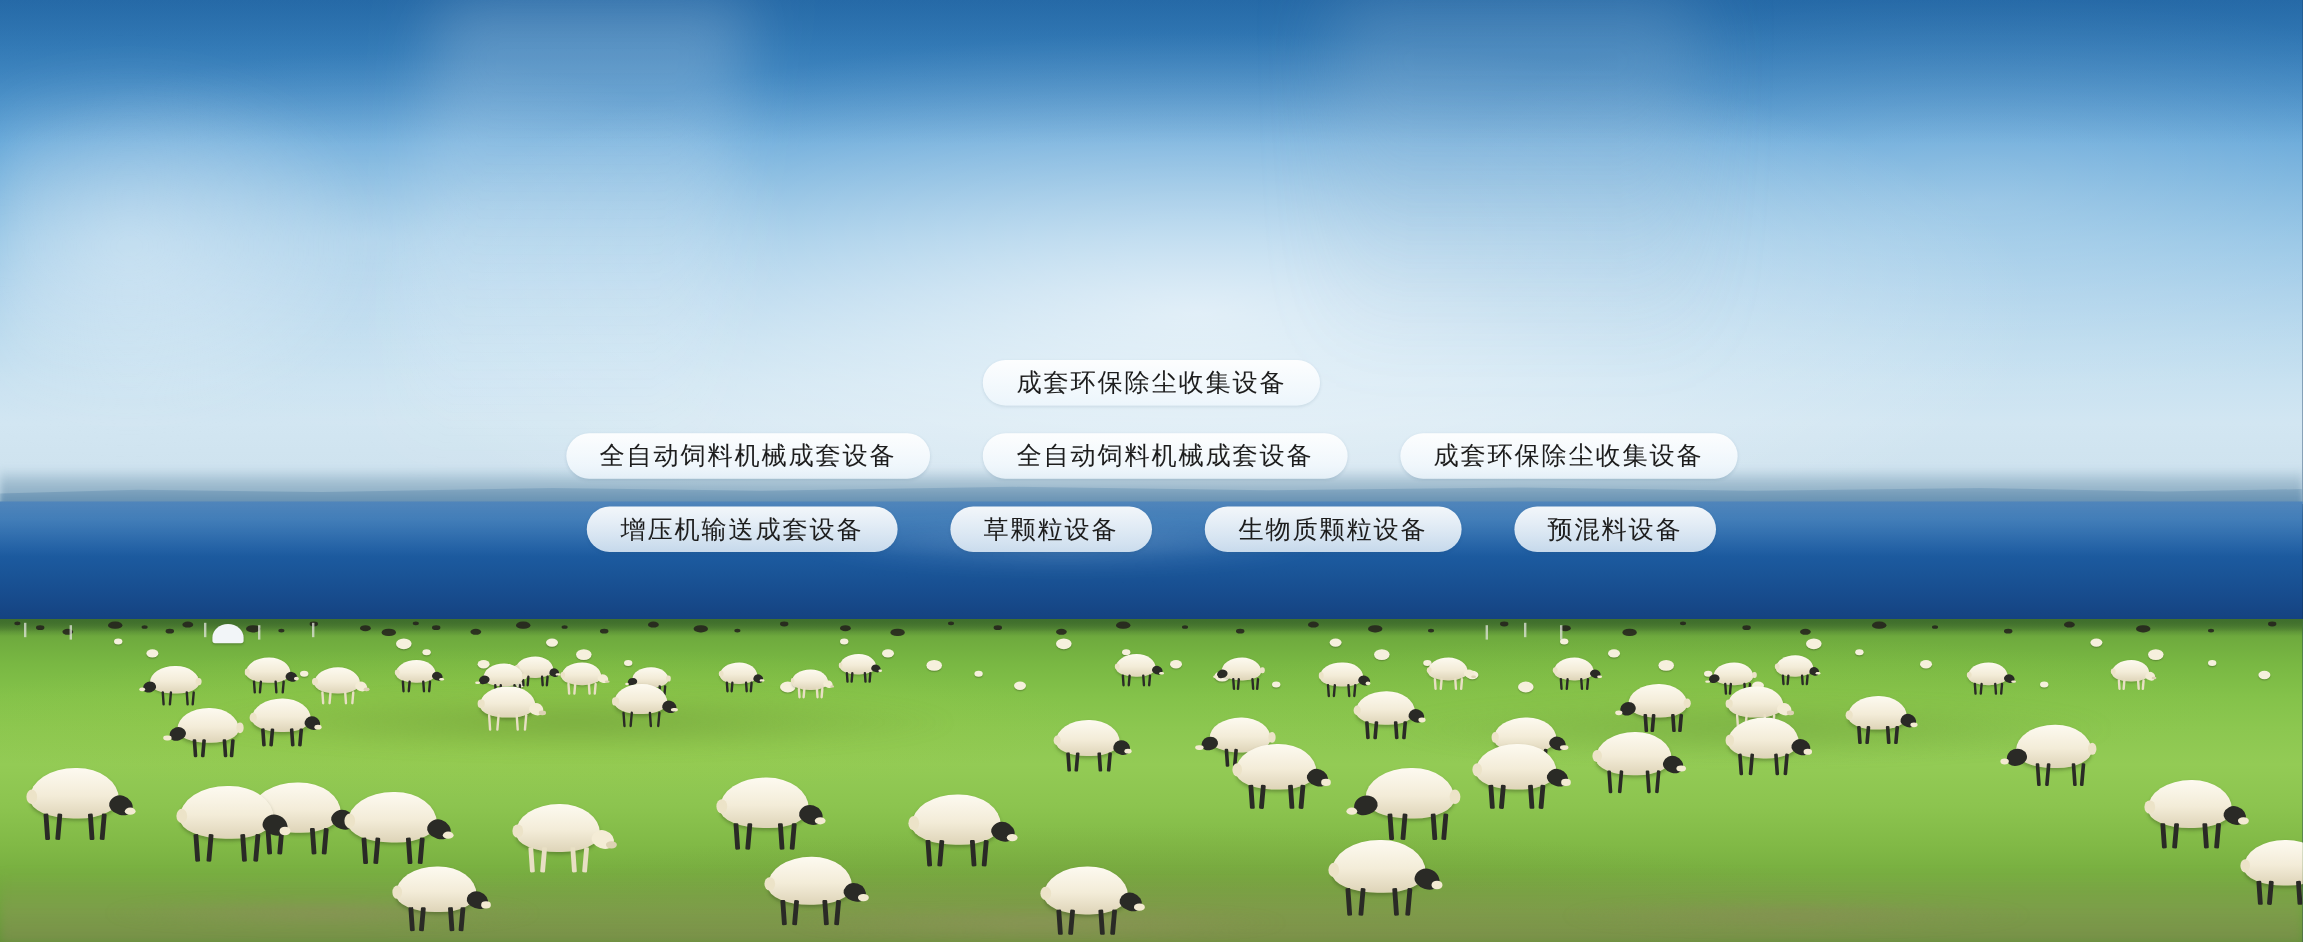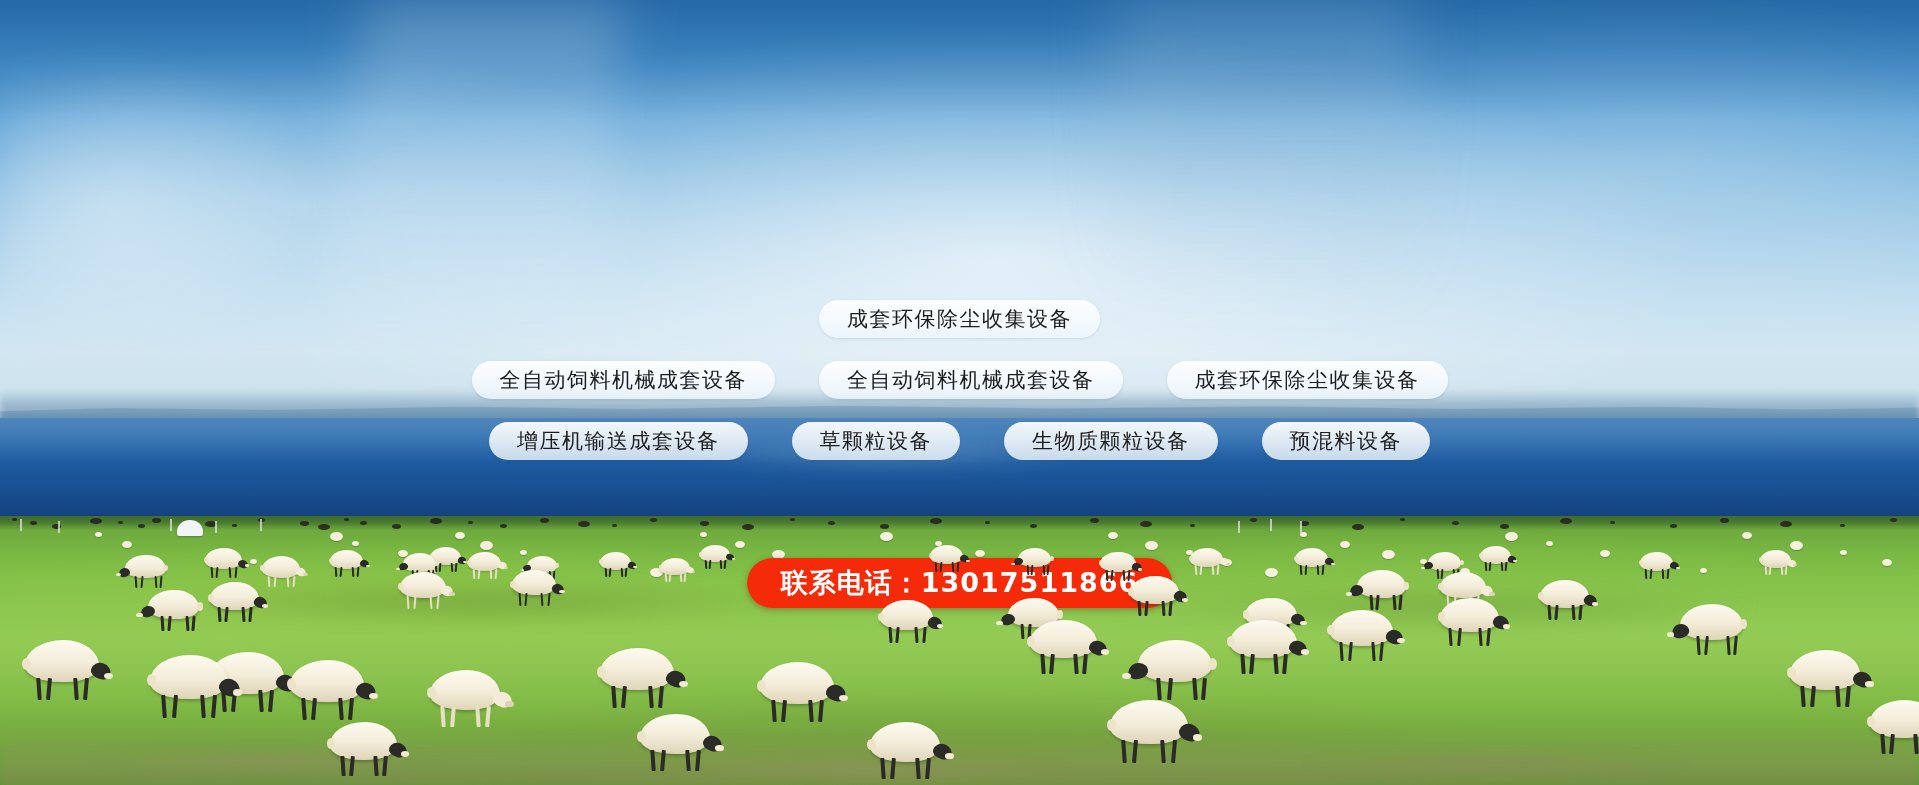--- a/index.html
+++ b/index.html
@@ -920,16 +920,15 @@
 
       <div class="tagrow">
         <span class="tag">增压机输送成套设备</span>
         <span class="tag">草颗粒设备</span>
         <span class="tag">生物质颗粒设备</span>
         <span class="tag">预混料设备</span>
       </div>
 
     </div>
 
-    <div class="phone">联系电话：13017511866</div>
 
   </div>
 </div>
 
 </body></html>

